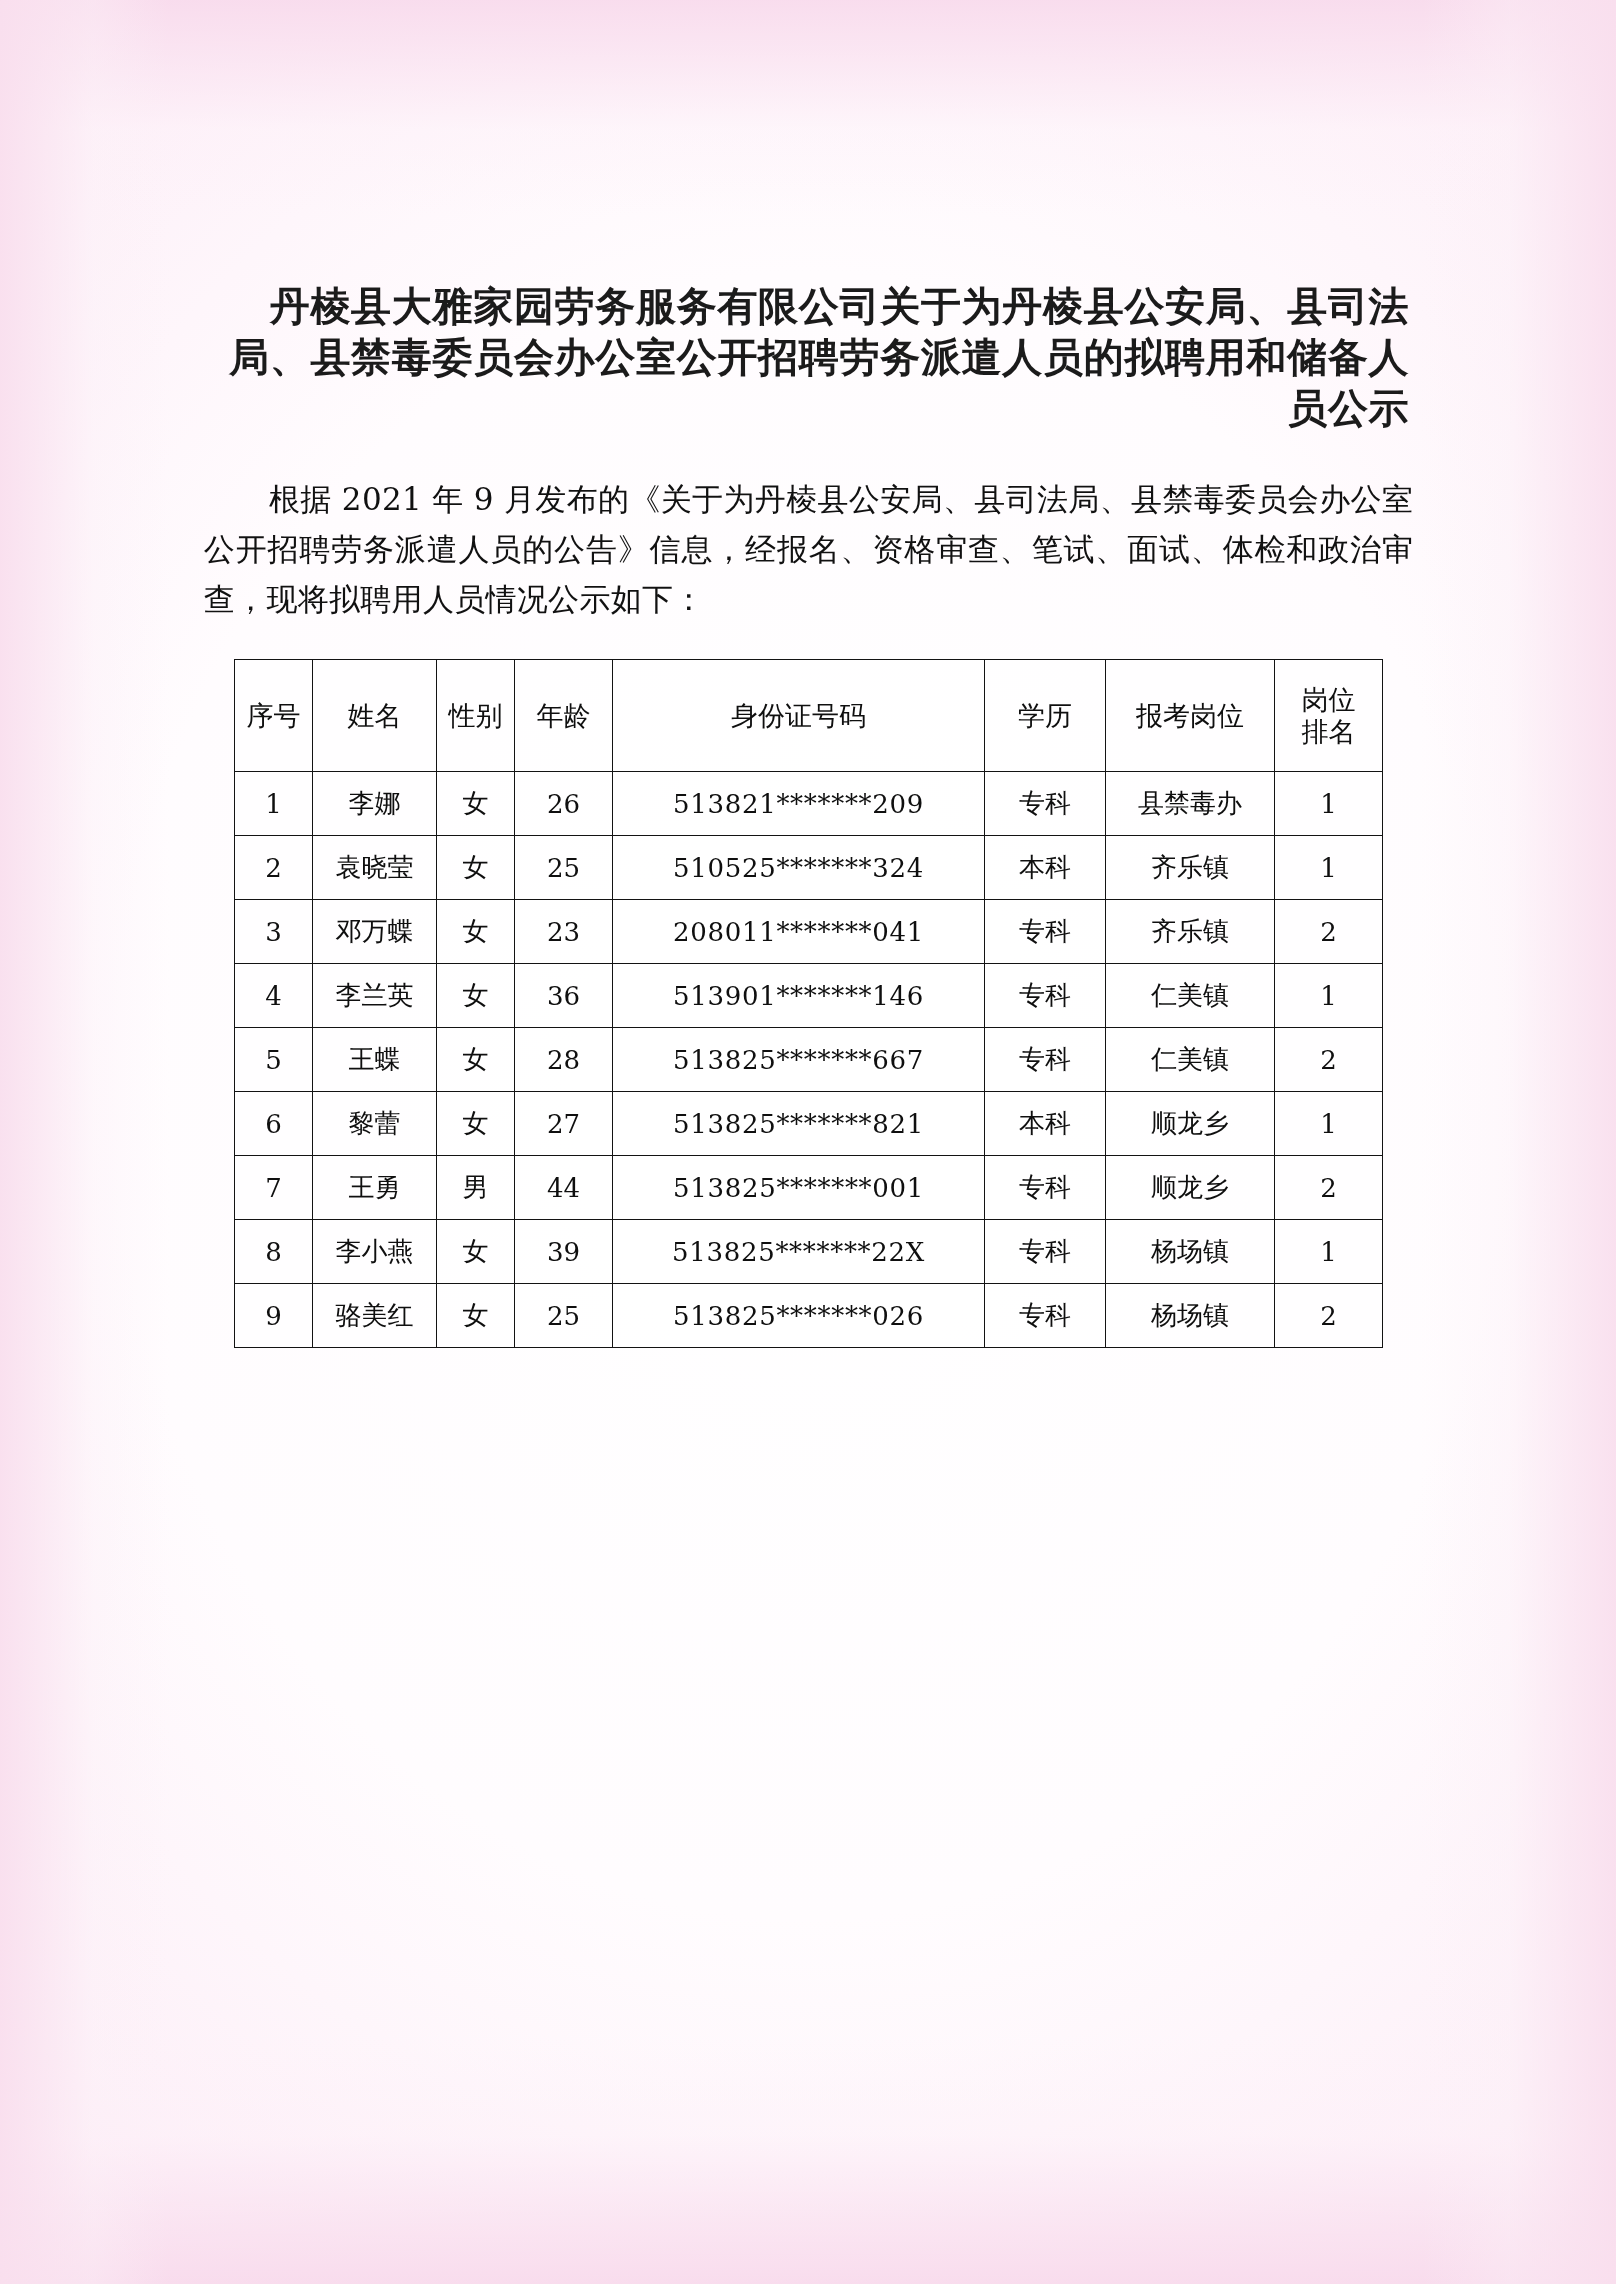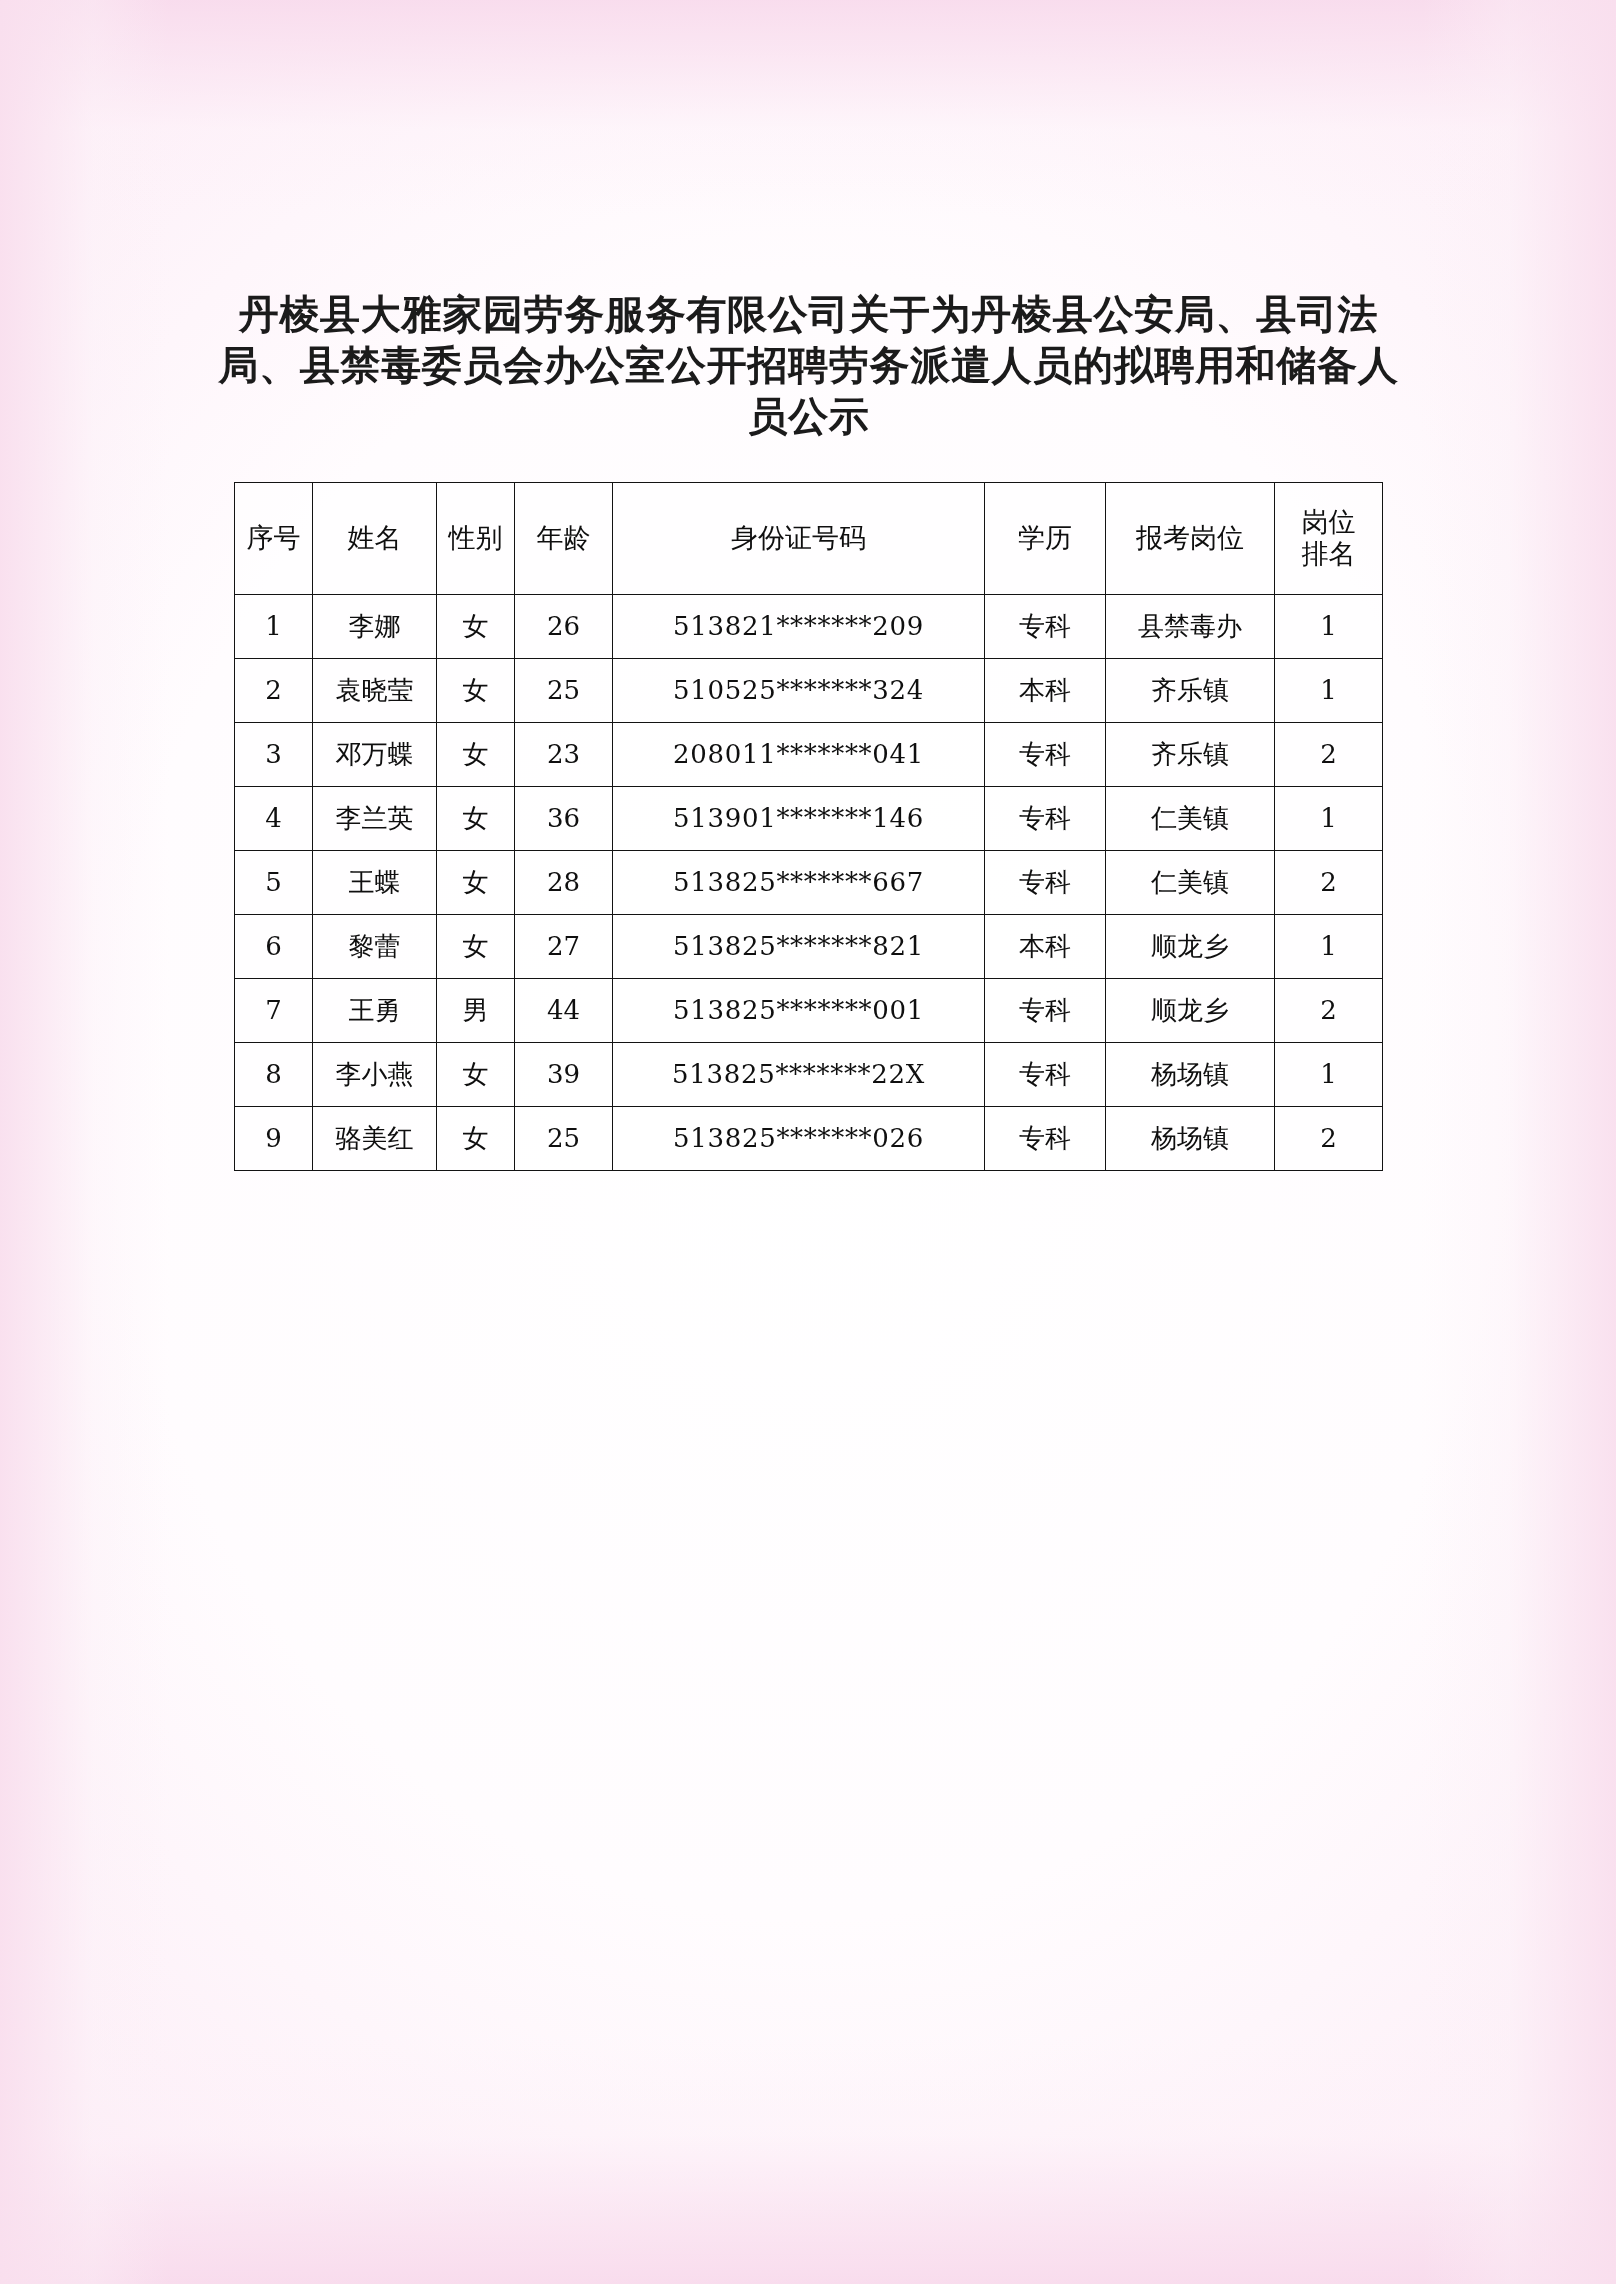--- a/index.html
+++ b/index.html
@@ -53,24 +53,24 @@
     left: 196px;
     top: 280px;
     width: 1225px;
   }
 
   .doc-title {
     font-family: "DejaVu Serif", "Liberation Serif", serif;
     font-weight: 700;
     font-size: 40px;
     line-height: 1.28;
-    text-align: center;
+    text-align: right;
     color: #1b1b1b;
     letter-spacing: 0.7px;
-    margin: 8px 0 40px 0;
+    margin: 0 0 40px 0;
     padding: 0 11.7px;
   }
 
   .doc-body {
     font-size: 31px;
     line-height: 1.62;
     color: #111111;
     text-align: justify;
     text-justify: inter-ideograph;
     letter-spacing: 0.3px;
@@ -125,20 +125,21 @@
 <div class="page">
   <div class="page-tint-top"></div>
   <div class="page-tint-bottom"></div>
   <div class="page-tint-left"></div>
   <div class="page-tint-right"></div>
 
   <div class="content">
 
     <h1 class="doc-title">丹棱县大雅家园劳务服务有限公司关于为丹棱县公安局、县司法局、县禁毒委员会办公室公开招聘劳务派遣人员的拟聘用和储备人员公示</h1>
 
+    <p class="doc-body"><span class="indent"></span><span>根据 2021 年 9 月发布的《关于为丹棱县公安局、县司法局、县禁毒委员会办公室公开招聘劳务派遣人员的公告》信息，经报名、资格审查、笔试、面试、体检和政治审查，现将拟聘用人员情况公示如下：</span></p>
 
     <table class="result-table">
       <colgroup>
         <col class="col-idx">
         <col class="col-name">
         <col class="col-sex">
         <col class="col-age">
         <col class="col-id">
         <col class="col-edu">
         <col class="col-post">

